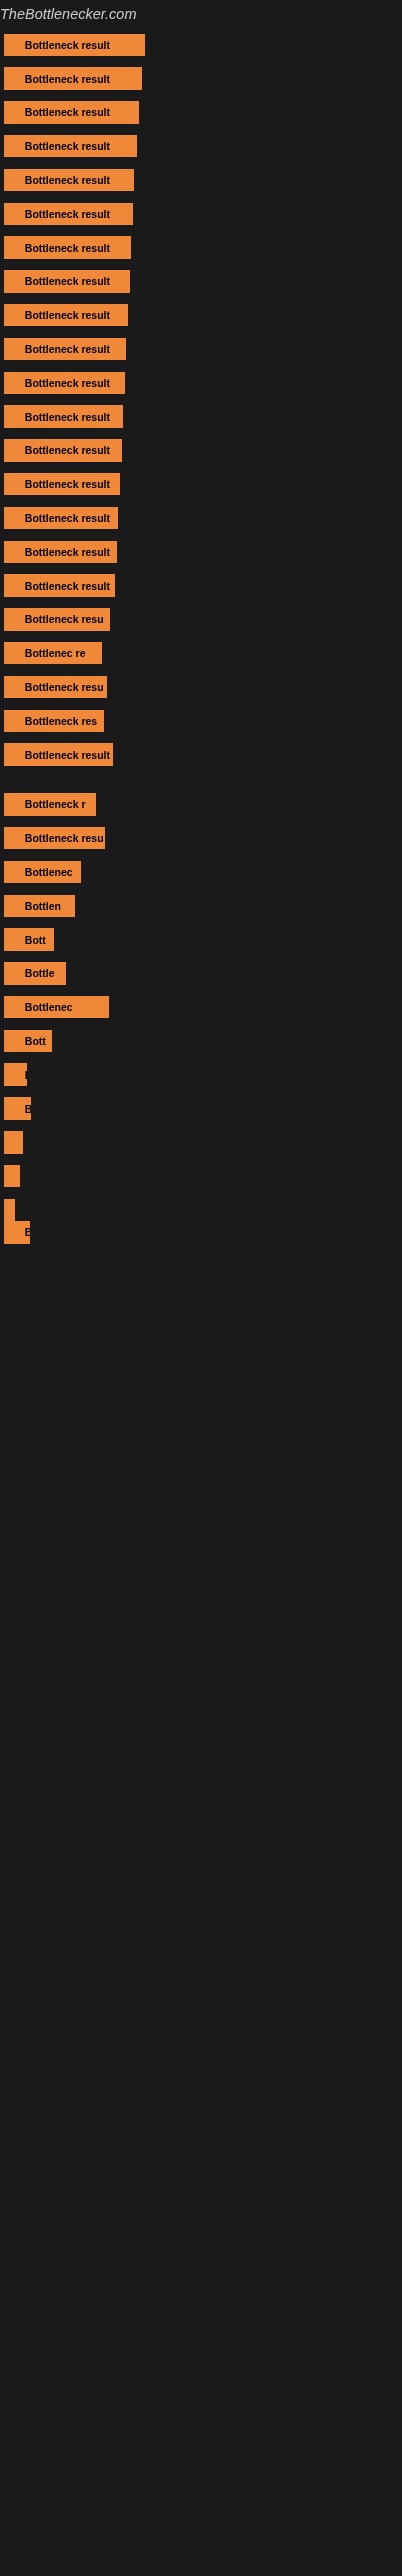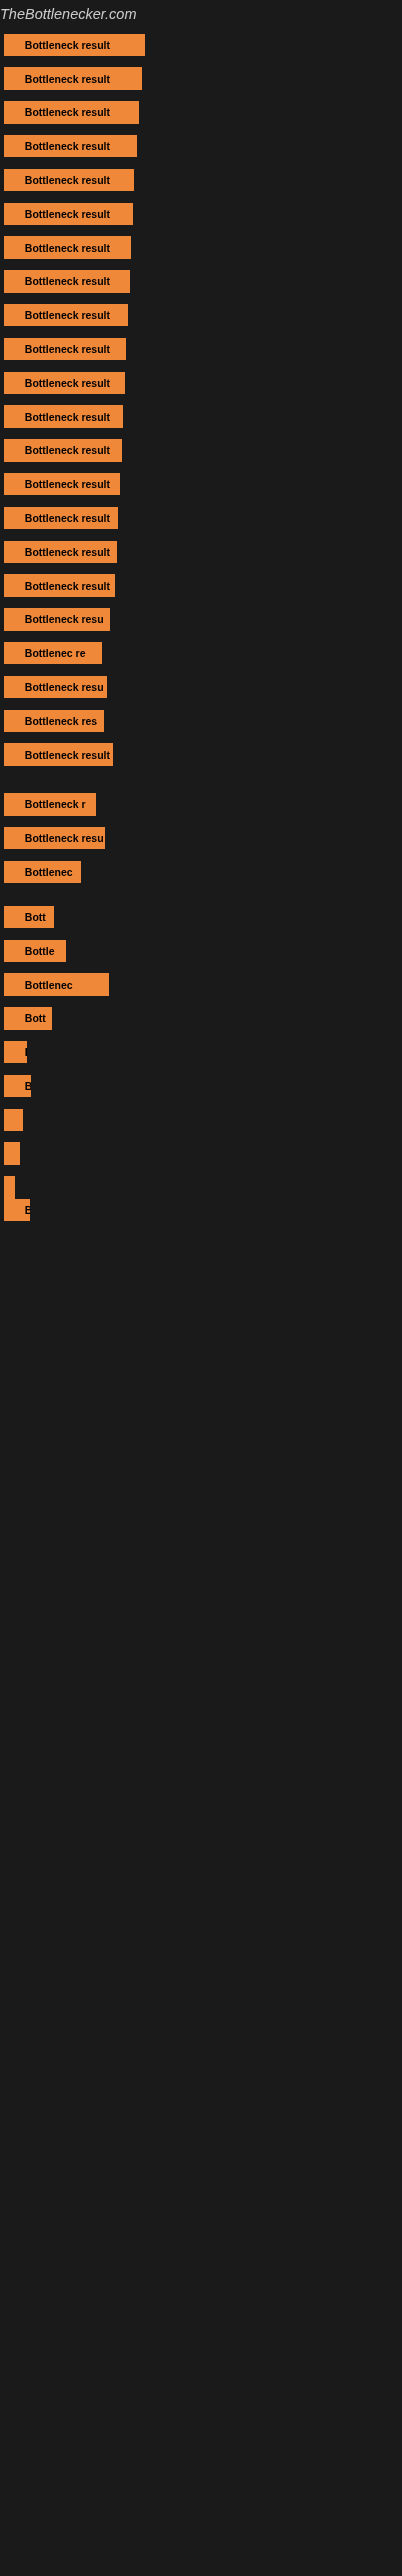--- a/index.html
+++ b/index.html
@@ -199,20 +199,25 @@
         <span class="bar-label">Bottleneck resu</span>
       </div>
     </div>
     <div style="height: 11.3px;"></div>
     <div class="bar-item">
       <div class="bar" style="width: 77px;">
         <span class="bar-label">Bottlenec</span>
       </div>
     </div>
     <div style="height: 11.3px;"></div>
+    <div class="bar-item">
+      <div class="bar" style="width: 71px;">
+        <span class="bar-label">Bottlen</span>
+      </div>
+    </div>
     <div style="height: 11.3px;"></div>
     <div class="bar-item">
       <div class="bar" style="width: 50px;">
         <span class="bar-label">Bott</span>
       </div>
     </div>
     <div style="height: 11.3px;"></div>
     <div class="bar-item">
       <div class="bar" style="width: 62px;">
         <span class="bar-label">Bottle</span>

